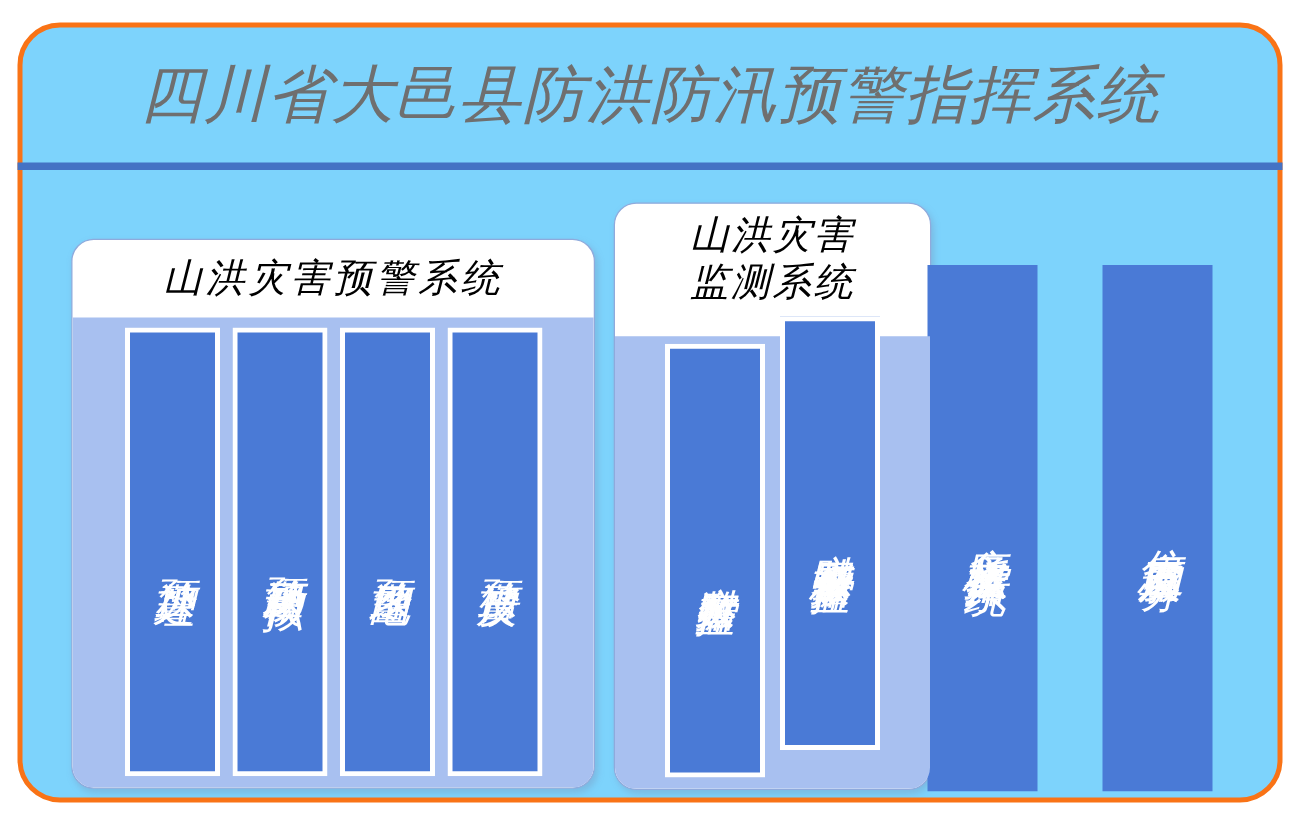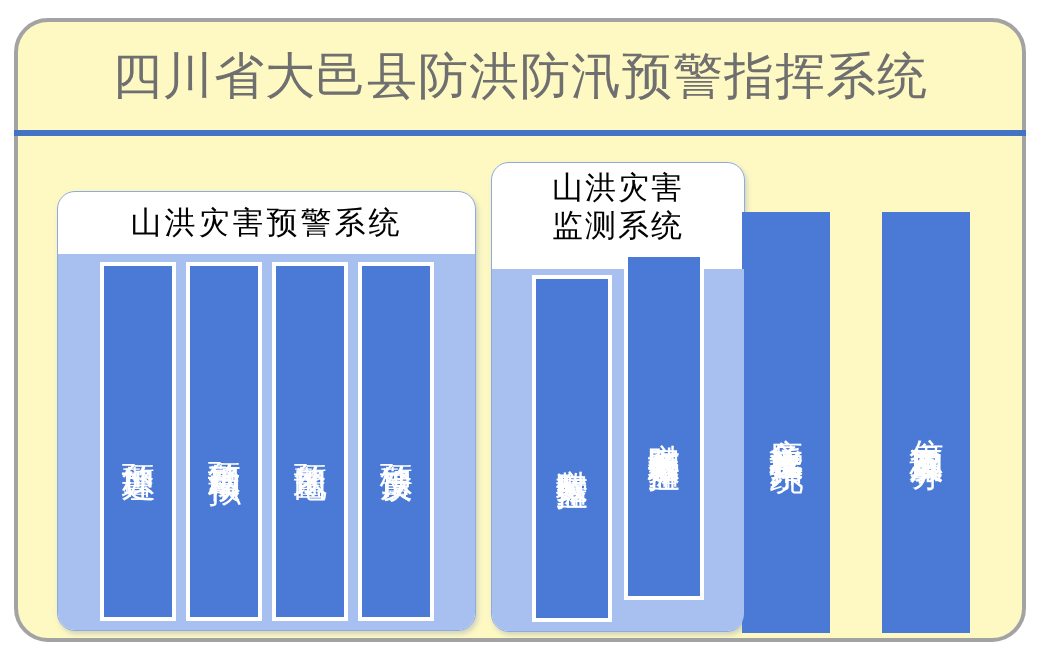--- a/index.html
+++ b/index.html
@@ -15,24 +15,25 @@
     position: relative;
   }
 
   
   #app-frame {
     position: absolute;
     left: 14px;
     top: 18px;
     width: 1012px;
     height: 624px;
-    border: 4px solid #a3a3a3;
+    border: 4px solid #f97316;
     border-radius: 34px;
     box-sizing: border-box;
-    background: #fef9c3;
+    background: #7dd3fc;
+    font-style: italic;
   }
 
   
   #title-bar {
     position: absolute;
     left: 0;
     top: 0;
     right: 0;
     height: 108px;
     display: flex;

